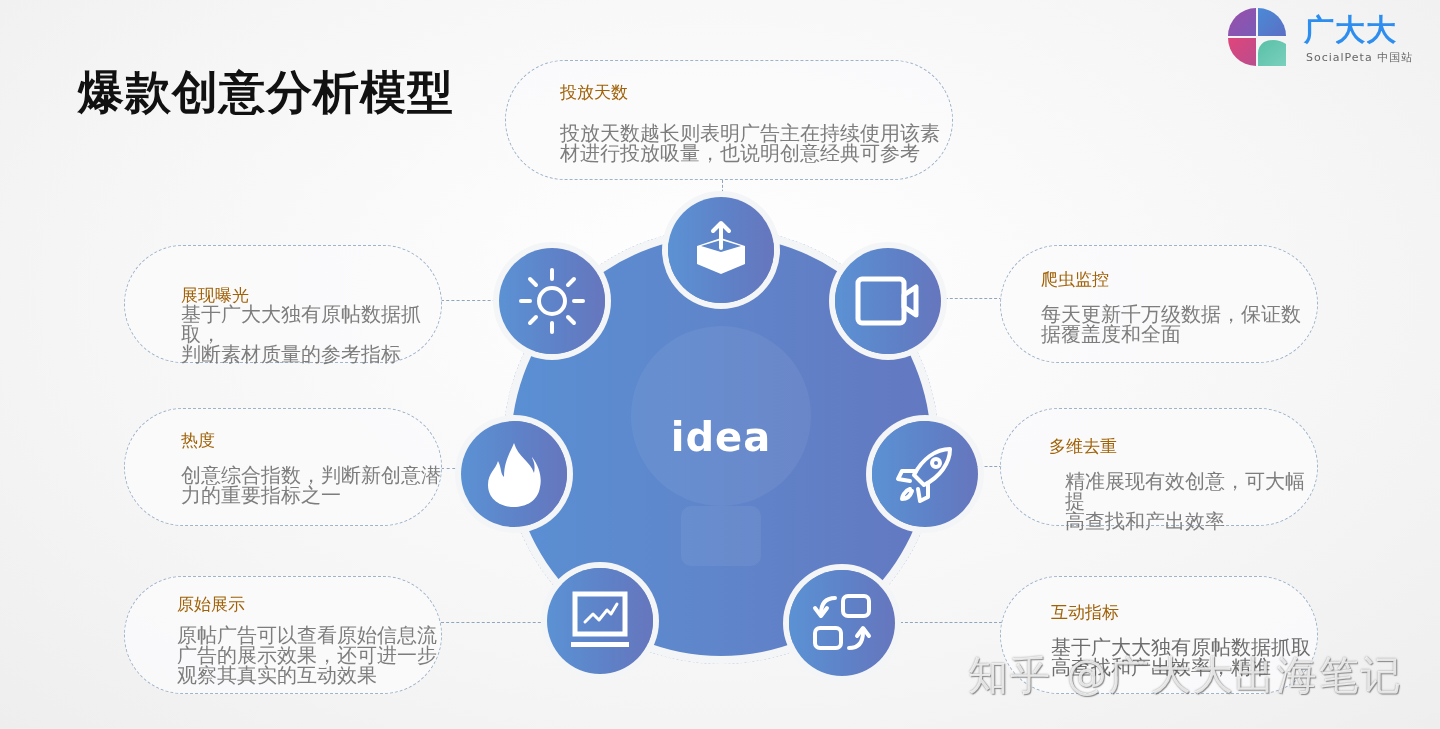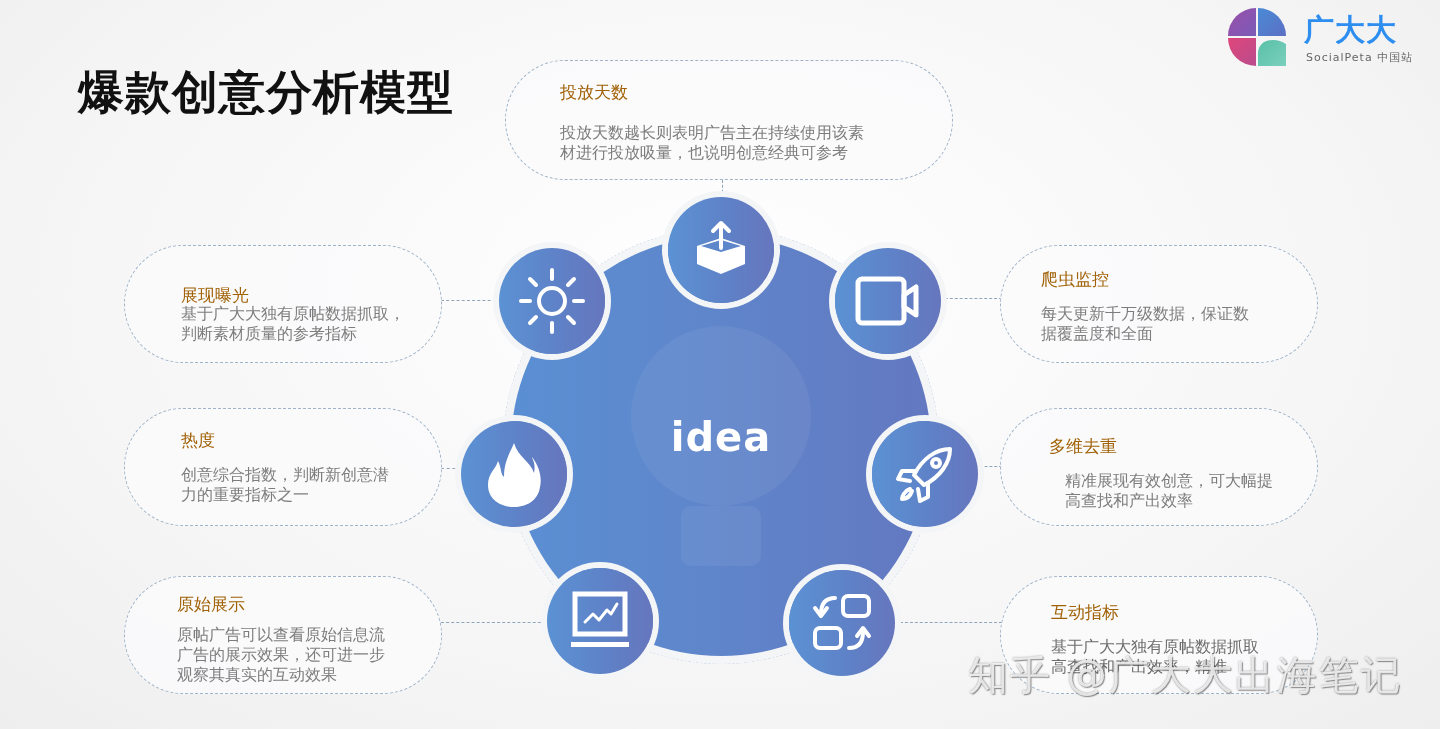--- a/index.html
+++ b/index.html
@@ -23,21 +23,21 @@
     position: absolute; left: 80px; top: 44px; font-size: 11px; color: #666; letter-spacing: 1px;
   }
 
   .card {
     position: absolute;
     border: 1.5px dashed #9fb4c8;
     border-radius: 60px;
     background: rgba(250,250,251,0.85);
   }
   .card-title { position: absolute; font-size: 17px; color: #a16207; font-weight: normal; font-family: Liberation Mono, monospace; }
-  .card-desc { position: absolute; font-size: 16px; color: #7d7d7d; line-height: 20px; }
+  .card-desc { position: absolute; font-size: 20px; color: #7d7d7d; line-height: 20px; }
 
   .connector { position: absolute; border-top: 1px dashed #8fa6bd; }
   .connector-v { position: absolute; border-left: 1px dashed #8fa6bd; }
 
   .ring {
     position: absolute; left: 503px; top: 228px; width: 436px; height: 436px;
     border-radius: 50%; border: 2px dotted #6f93c9;
   }
   .hub {
     position: absolute; left: 511px; top: 236px; width: 420px; height: 420px; border-radius: 50%;

